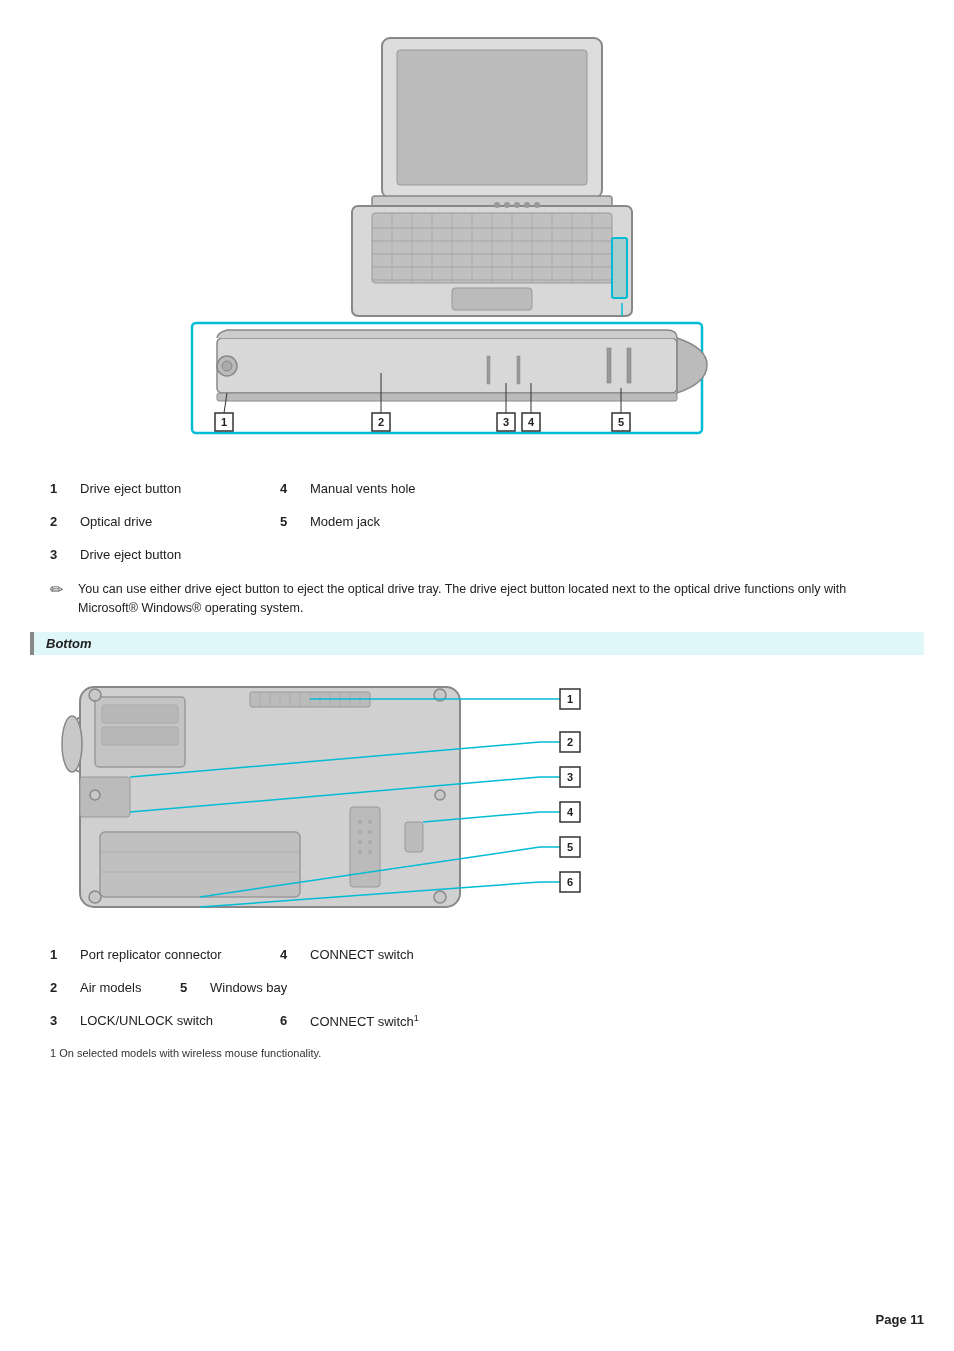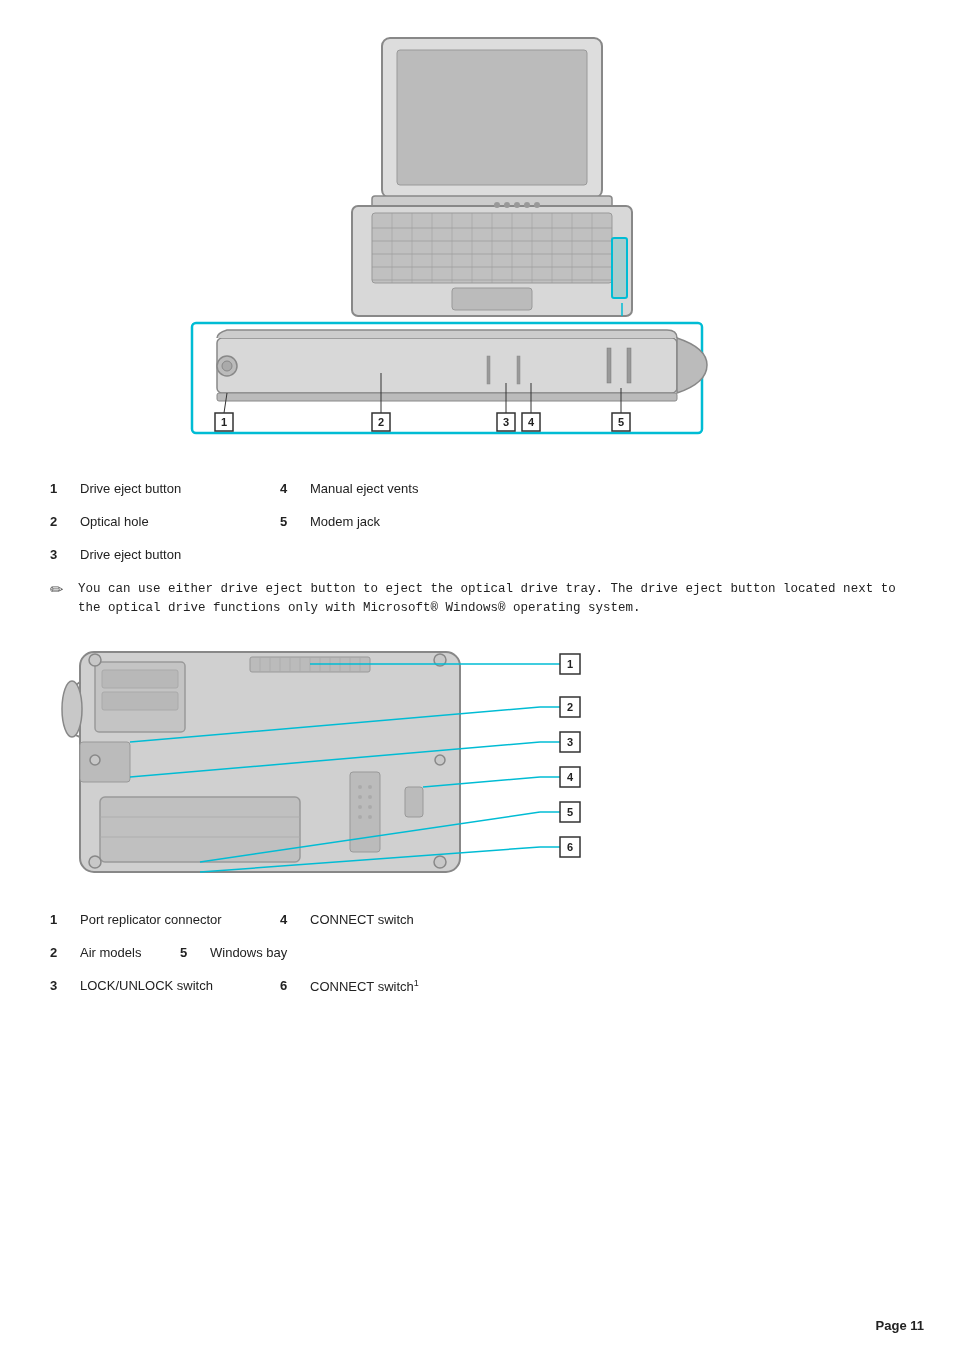--- a/index.html
+++ b/index.html
@@ -72,21 +72,20 @@
 
     .note-icon {
       font-size: 16px;
       margin-right: 6px;
       color: #555;
       min-width: 22px;
     }
 
     .note-text {
       line-height: 1.5;
-      font-family: Liberation Mono, monospace;
     }
 
     
     .section-header {
       background: #e0f7fa;
       border-left: 4px solid #888;
       padding: 4px 12px;
       font-style: italic;
       font-weight: bold;
       font-size: 13px;
@@ -98,21 +97,21 @@
     .bottom-diagram {
       display: flex;
       align-items: center;
       margin: 0 0 14px 20px;
       position: relative;
     }
 
     
     .page-number {
       position: absolute;
-      bottom: 18px;
+      bottom: 24px;
       right: 30px;
       font-weight: bold;
       font-size: 13px;
     }
 
     .footnote {
       font-size: 11px;
       margin: 6px 20px 30px 20px;
       color: #333;
     }
@@ -220,42 +219,43 @@
       </svg>
     </div>
   </div>
 
   <div class="labels-section">
 
     <div class="label-row">
       <span class="label-num">1</span>
       <span class="label-text">Drive eject button</span>
       <span class="label-num2">4</span>
-      <span class="label-text2">Manual eject vents</span>
+      <span class="label-text2">Manual vents hole</span>
     </div>
 
     <div class="label-row">
       <span class="label-num">2</span>
-      <span class="label-text">Optical hole</span>
+      <span class="label-text">Optical drive</span>
       <span class="label-num2">5</span>
       <span class="label-text2">Modem jack</span>
     </div>
 
     <div class="label-row">
       <span class="label-num">3</span>
       <span class="label-text">Drive eject button</span>
     </div>
 
   </div>
 
   <div class="note-box">
     <span class="note-icon">✏</span>
     <span class="note-text">You can use either drive eject button to eject the optical drive tray. The drive eject button located next to the optical drive functions only with Microsoft® Windows® operating system.</span>
   </div>
 
+  <div class="section-header">Bottom</div>
 
   <div class="bottom-diagram">
     <svg width="580" height="260" viewBox="0 0 580 260">
 
       <rect x="30" y="20" width="380" height="220" rx="14" fill="#d0d0d0" stroke="#888" stroke-width="2"></rect>
 
       <path d="M30,50 Q15,60 15,80 Q15,100 30,105" fill="none" stroke="#888" stroke-width="2"></path>
       <ellipse cx="22" cy="77" rx="10" ry="28" fill="#c8c8c8" stroke="#888" stroke-width="1.5"></ellipse>
 
       <rect x="45" y="30" width="90" height="70" rx="4" fill="#c4c4c4" stroke="#999" stroke-width="1.5"></rect>
@@ -362,16 +362,17 @@
       <span class="label-num">3</span>
       <span class="label-text">LOCK/UNLOCK switch</span>
       <span class="label-num2">6</span>
       <span class="label-text2">
         <span>CONNECT switch</span><span class="superscript">1</span>
       </span>
     </div>
 
   </div>
 
+  <div class="footnote">1 On selected models with wireless mouse functionality.</div>
 
   <div class="page-number">Page 11</div>
 
 </div>
 
 </body></html>

